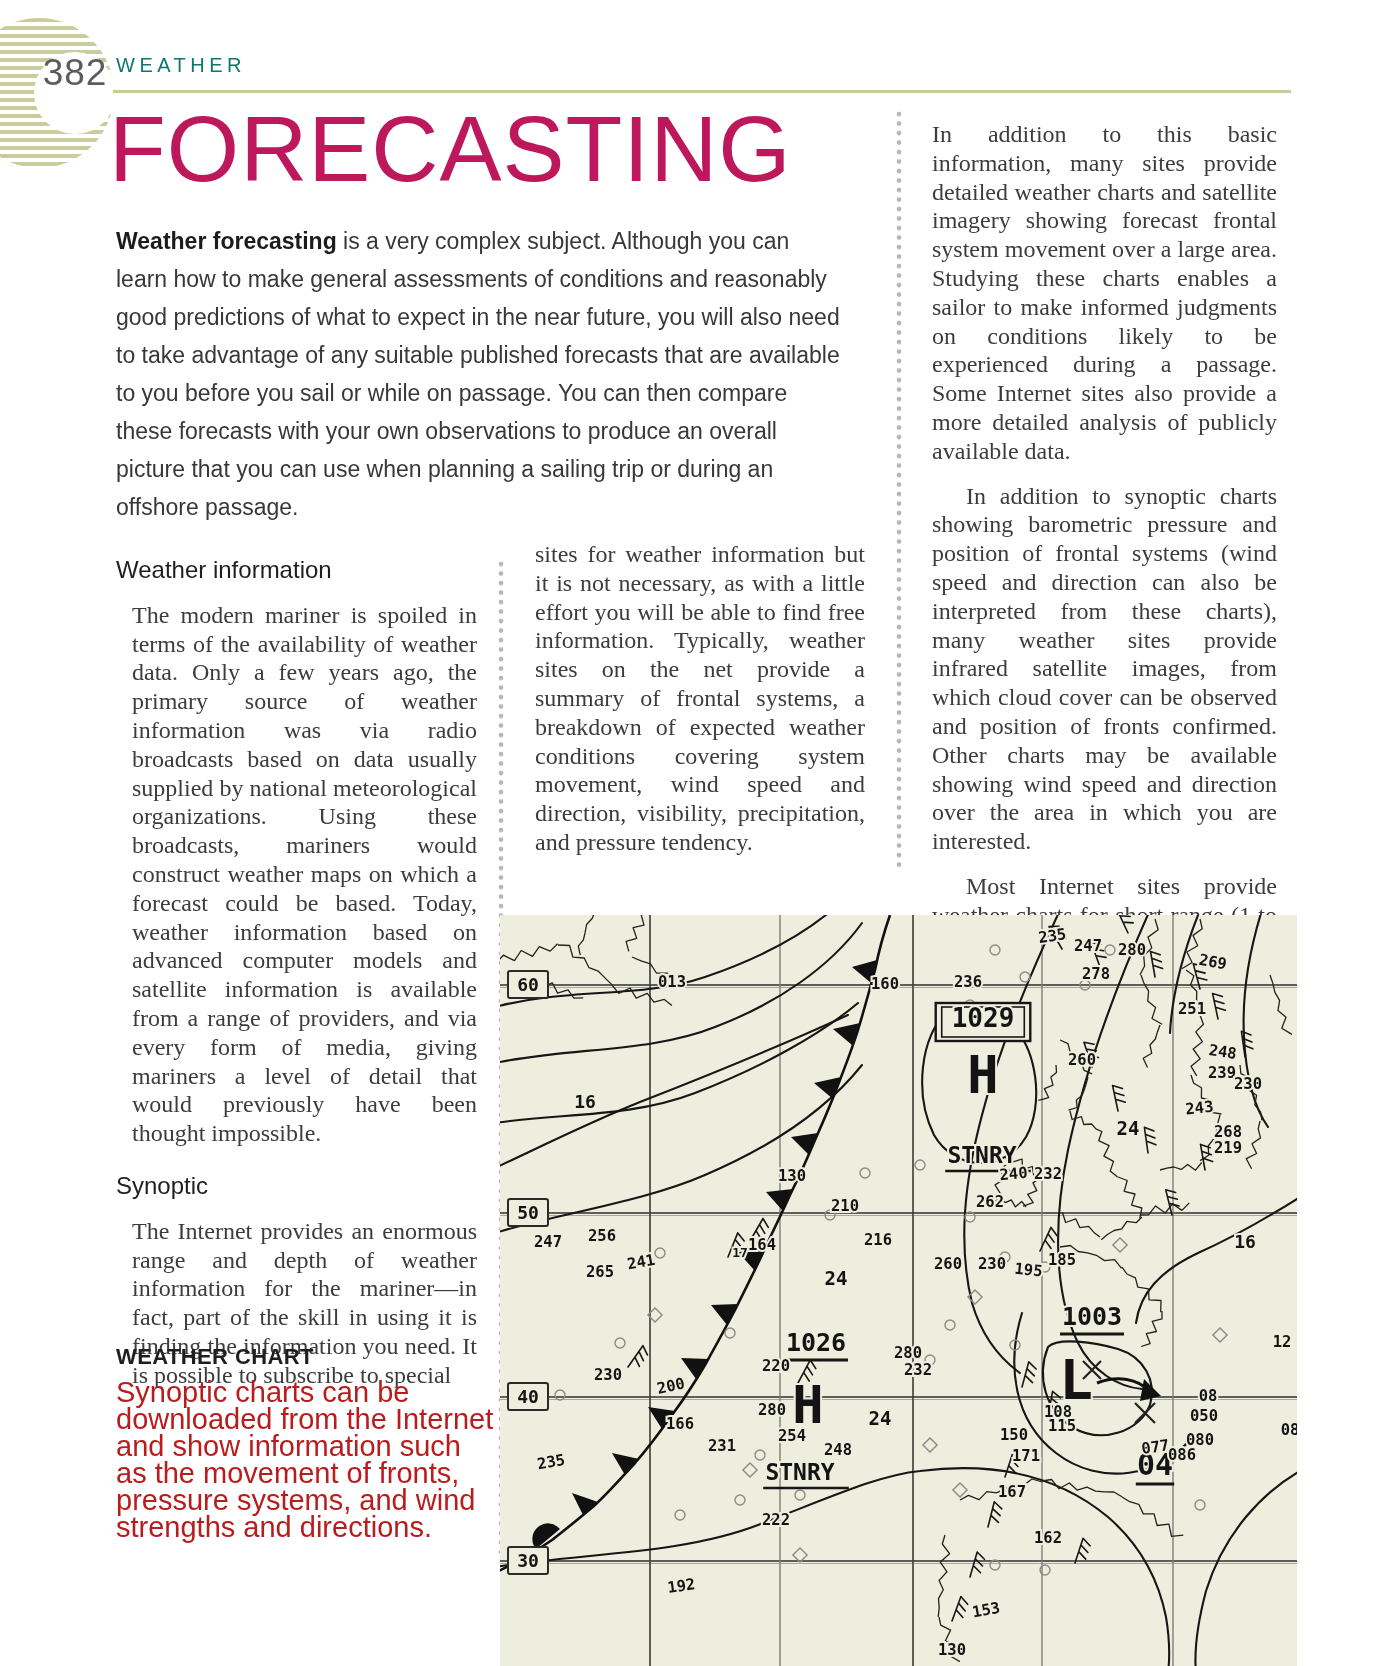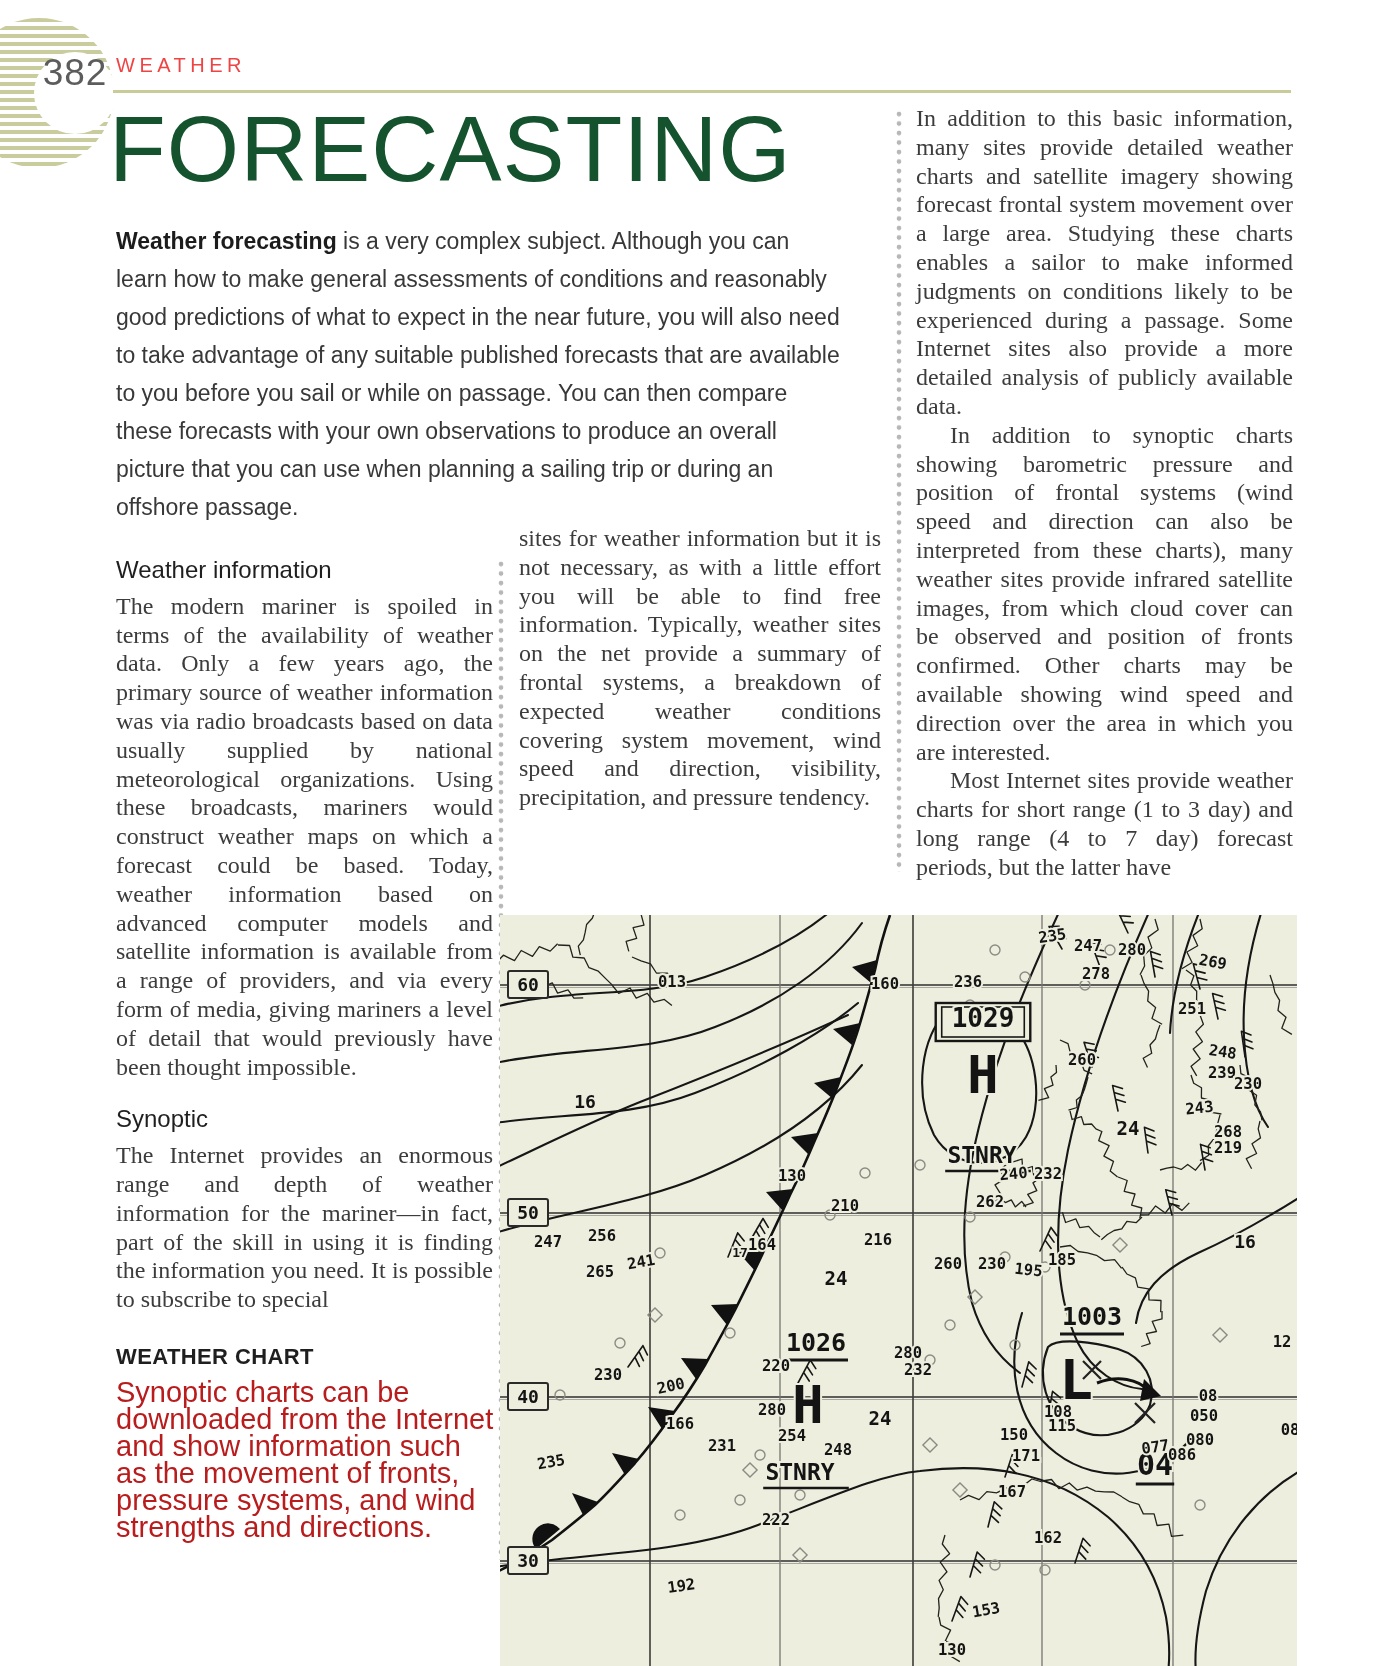--- a/index.html
+++ b/index.html
@@ -4,32 +4,32 @@
 <style>
   html,body{margin:0;padding:0;background:#ffffff;}
   .page{position:relative;width:1382px;height:1666px;background:#ffffff;overflow:hidden;
         font-family:"Liberation Sans",sans-serif;}
   
   .corner-circle{position:absolute;left:-36px;top:18px;width:150px;height:150px;border-radius:50%;
      background:repeating-linear-gradient(180deg,#c9cd9e 0 4.5px,#ffffff 4.5px 8px);overflow:visible;}
   .corner-inner{position:absolute;left:70px;top:34px;width:82px;height:82px;border-radius:50%;
      background:#ffffff;display:flex;align-items:flex-start;justify-content:center;}
   .corner-inner span{font-size:37px;font-weight:400;color:#5c5c5c;letter-spacing:1px;}
-  .section-header{position:absolute;left:116px;top:54px;font-size:20px;letter-spacing:4.5px;color:#ef4444;}
+  .section-header{position:absolute;left:116px;top:54px;font-size:20px;letter-spacing:4.5px;color:#0f766e;}
   .header-rule{position:absolute;left:113px;top:90px;width:1178px;height:2.5px;background:#c9cc99;}
   .title{position:absolute;left:109px;top:96px;margin:0;font-size:93px;font-weight:300;
-     letter-spacing:1px;color:#14532d;font-family:"Liberation Sans",sans-serif;}
+     letter-spacing:1px;color:#be185d;font-family:"Liberation Sans",sans-serif;}
   
   .intro{position:absolute;left:116px;top:222px;width:724px;margin:0;font-size:23px;line-height:38px;
      color:#383838;}
   .intro strong{color:#1c1c1c;}
   
   .serifcol{position:absolute;font-family:"Liberation Serif",serif;font-size:24px;line-height:28.8px;
      color:#3c3c3c;text-align:justify;}
-  .serifcol p{margin:0;}
+  .serifcol p{margin:16px;}
   .serifcol p.indent{text-indent:34px;}
   .col-left{left:116px;top:556px;width:377px;}
   .col-mid{left:519px;top:524px;width:362px;}
   .col-right{left:916px;top:104px;width:377px;}
   .colhead{font-family:"Liberation Sans",sans-serif;font-size:24px;font-weight:400;color:#1f1f1f;
      margin:0 0 7px 0;text-align:left;}
   .colhead.second{margin-top:24px;}
   
   .divider{position:absolute;width:6px;background-image:radial-gradient(circle at 3px 4px,#b7b7b7 2px,rgba(0,0,0,0) 2.7px);
      background-size:6px 9.5px;background-repeat:repeat-y;}

